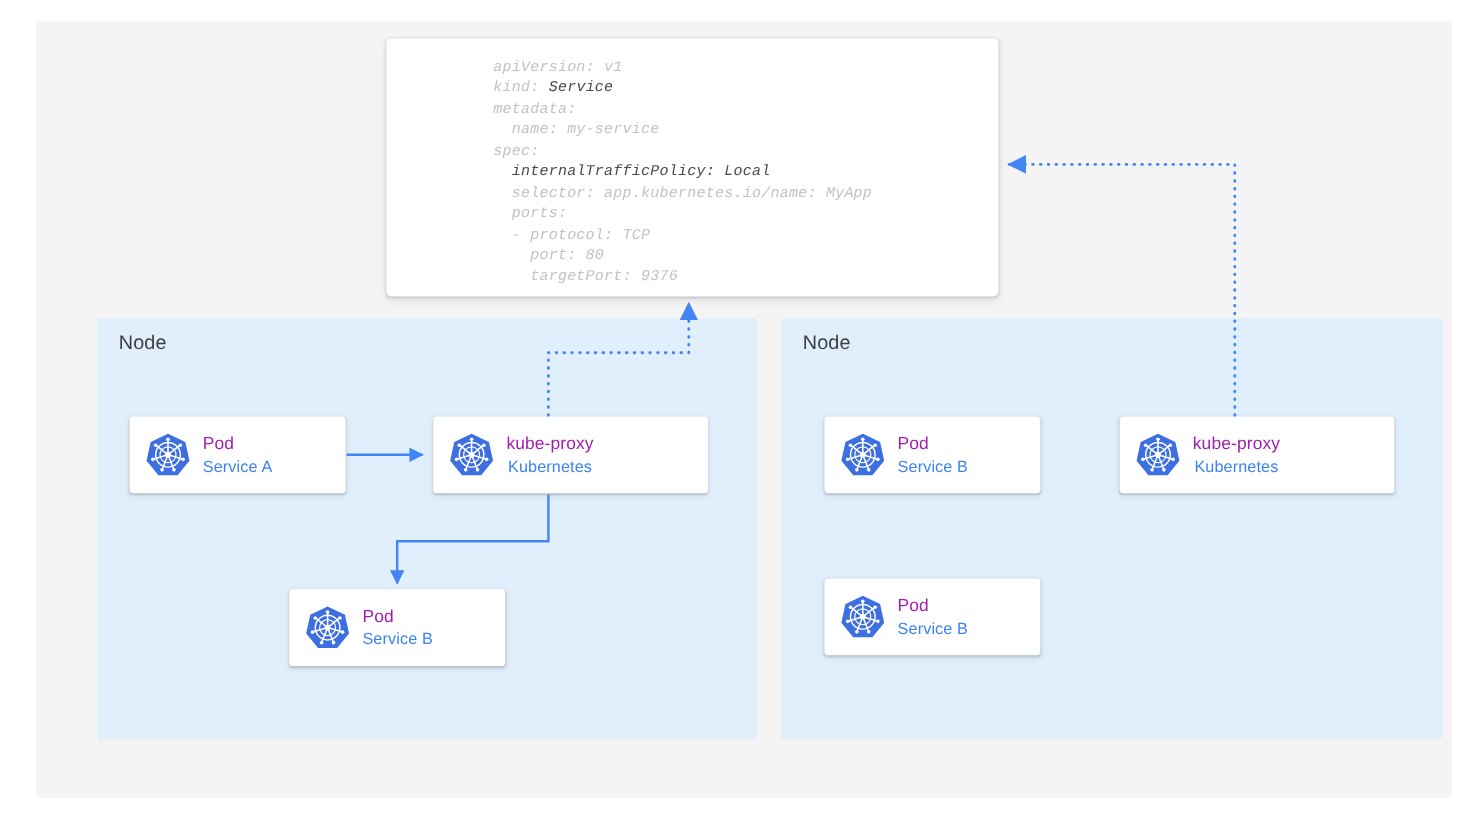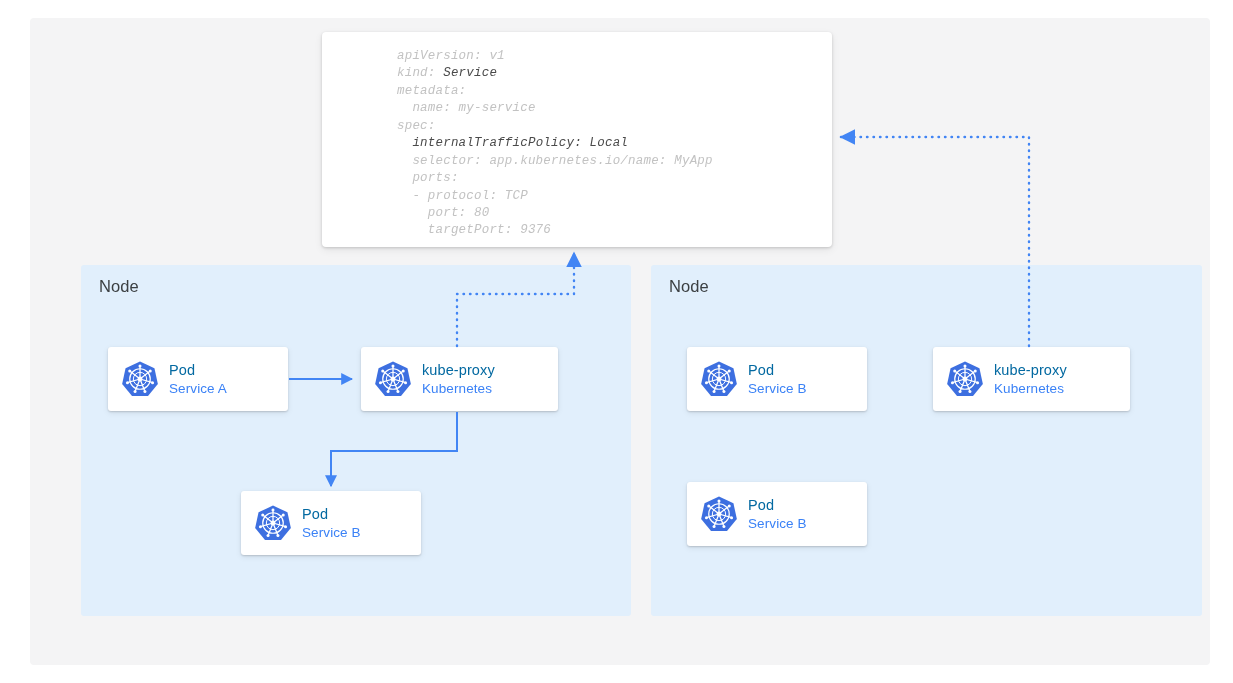--- a/index.html
+++ b/index.html
@@ -31,21 +31,21 @@
     width: 510px;
     height: 215px;
     background: #ffffff;
     border-radius: 4px;
     box-shadow: 0 1px 3px rgba(0,0,0,0.17), 0 3px 8px rgba(0,0,0,0.07);
     box-sizing: border-box;
     overflow: hidden;
   }
   .yaml-body {
     position: absolute;
-    left: 75px;
+    left: 89px;
     top: 16px;
     font-family: "Liberation Mono", "DejaVu Sans Mono", monospace;
     font-size: 12.5px;
     line-height: 17.45px;
     font-style: italic;
     color: #c2c2c2;
     white-space: pre;
     letter-spacing: 0.2px;
   }
   .yaml-line { display: block; height: 17.45px; }
@@ -75,33 +75,33 @@
     position: absolute;
     width: 180px;
     height: 64px;
     background: #ffffff;
     border-radius: 3px;
     box-shadow: 0 1px 2px rgba(0,0,0,0.16), 0 2px 6px rgba(0,0,0,0.08);
     box-sizing: border-box;
     display: flex;
     align-items: center;
   }
-  .card.wide { width: 197px; }
+  .card.wide { width: 229px; text-align: center; }
   .k8s-icon {
     width: 38px;
     height: 38px;
     margin-left: 13px;
     margin-right: 10px;
     flex: none;
     display: block;
   }
   .card-text { display: flex; flex-direction: column; justify-content: center; }
   .card-title {
     font-size: 14.5px;
-    color: #0369a1;
+    color: #a21caf;
     line-height: 19px;
     letter-spacing: 0.1px;
   }
   .card-sub {
     font-size: 13.5px;
     color: #3b82f6;
     line-height: 18px;
     letter-spacing: 0.1px;
   }
   

